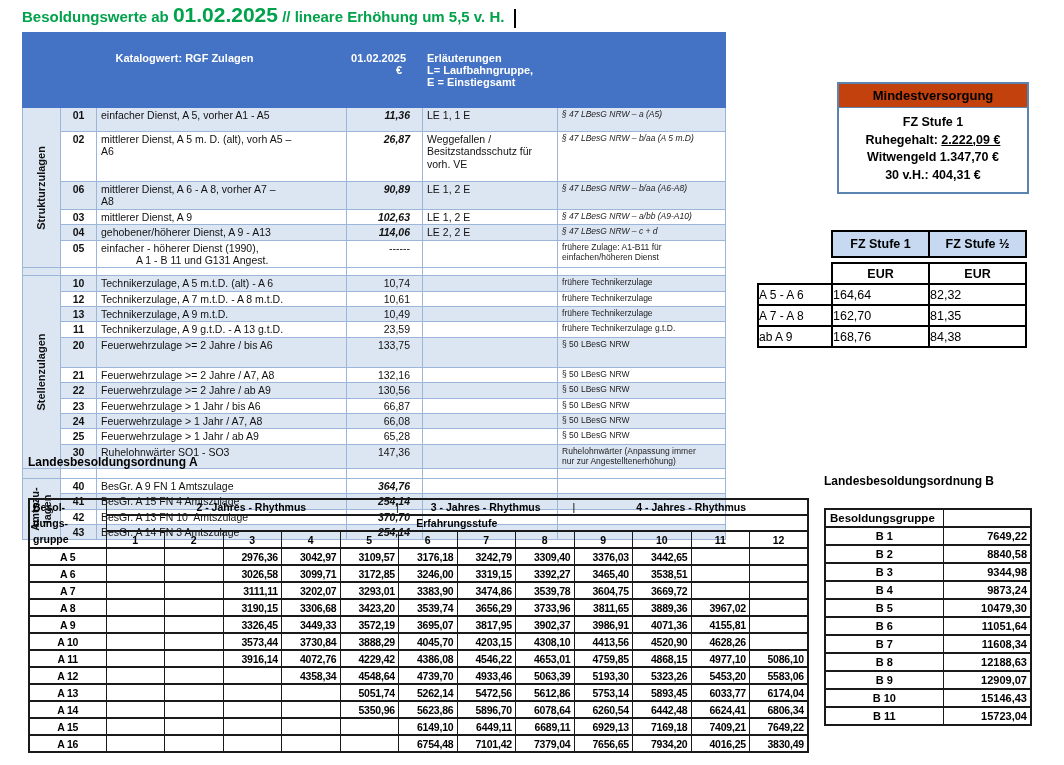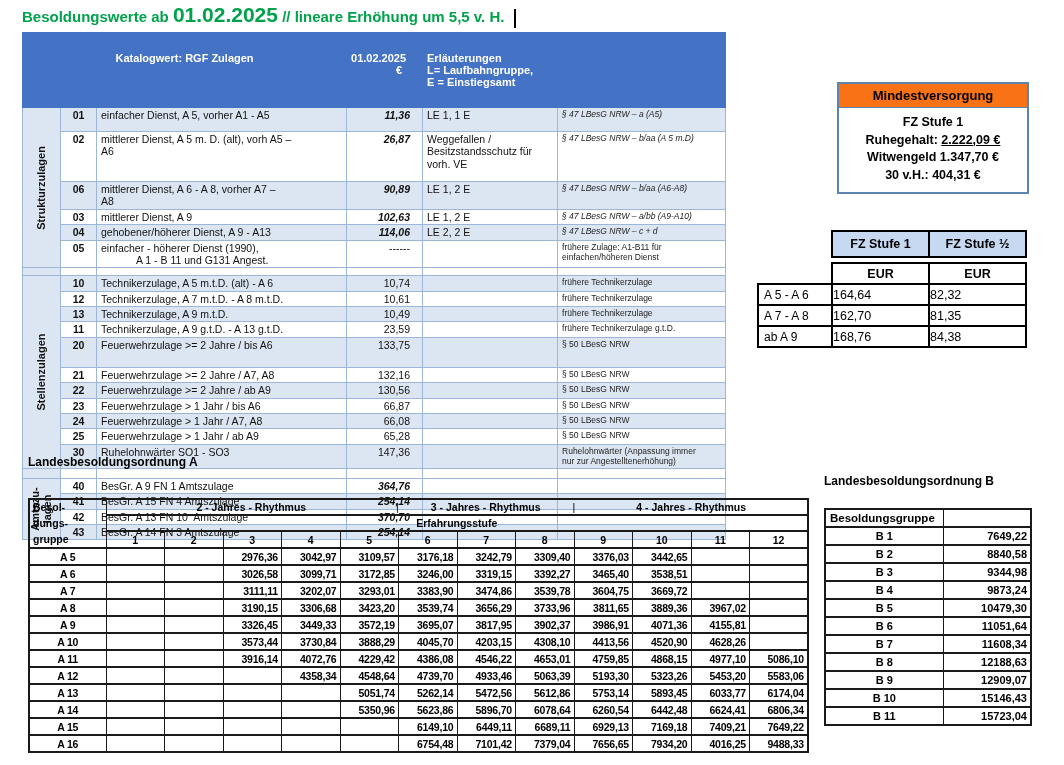--- a/index.html
+++ b/index.html
@@ -26,32 +26,32 @@
   td.val { text-align:right; padding:1px 12px 0 2px; }
   td.val.bi { font-weight:bold; font-style:italic; }
   td.le { padding:1px 4px; white-space:pre-line; line-height:1.18; }
   td.note { padding:1px 4px; font-size:8.5px; white-space:pre-line; line-height:1.25; color:#222; }
   td.note.it { font-style:italic; }
   tr.h24 { height:24px; } tr.h50 { height:50px; } tr.h26 { height:26px; } tr.h14 { height:14px; }
   tr.h13 { height:13px; } tr.h30 { height:30px; } tr.sp1 { height:8px; } tr.sp2 { height:10px; }
 
   
   .mindest { position:absolute; left:837px; top:82px; width:192px; border:2px solid #5b84b1; background:#fff; }
-  .mindest .mhead { background:#f97316; border-bottom:1px solid #5b84b1; text-align:center; font-weight:bold; font-size:13px; padding:4px 0; }
+  .mindest .mhead { background:#c2410c; border-bottom:1px solid #5b84b1; text-align:center; font-weight:bold; font-size:13px; padding:4px 0; }
   .mindest .mbody { padding:6px 2px 8px 2px; text-align:center; font-weight:bold; font-size:12.5px; line-height:1.4; }
   .mindest .u { text-decoration:underline; }
 
   
   table.fz { position:absolute; left:757px; top:230px; border-collapse:collapse; table-layout:fixed; font-size:12.5px; color:#000; }
   table.fz td, table.fz th { border:2px solid #000; height:21px; vertical-align:middle; }
   table.fz .nb { border:none; background:transparent; }
   table.fz th.fzh { background:#c6d9f1; font-weight:bold; text-align:center; font-size:12.5px; height:26px; }
   table.fz .gap td { border:none; height:6px; }
   table.fz td.eur { font-weight:bold; text-align:center; }
-  table.fz td.lbl { text-align:left; padding-left:5px; font-size:12px; }
+  table.fz td.lbl { text-align:left; font-size:12px; }
   table.fz td.v { }
 
   
   .lbo-label { position:absolute; font-weight:bold; font-size:12px; color:#000; }
 
   
   table.lboA { position:absolute; left:28px; top:498px; width:781px; border-collapse:collapse; table-layout:fixed; font-size:10.5px; color:#000; }
   table.lboA th, table.lboA td { border:1px solid #1a1a1a; border-top-width:2px; border-bottom-width:2px; }
   table.lboA { border:2px solid #1a1a1a; }
   table.lboA th { font-weight:bold; }
@@ -556,21 +556,21 @@
           <td></td>
           <td></td>
           <td></td>
           <td></td>
           <td>6754,48</td>
           <td>7101,42</td>
           <td>7379,04</td>
           <td>7656,65</td>
           <td>7934,20</td>
           <td>4016,25</td>
-          <td>9488,33</td>
+          <td>3830,49</td>
         </tr>
       </tbody>
   </table>
 
   <div class="lbo-label" style="left:824px; top:474px;">Landesbesoldungsordnung B</div>
   <table class="lboB">
     <colgroup>
         <col style="width:118px">
         <col style="width:88px">
       </colgroup>

